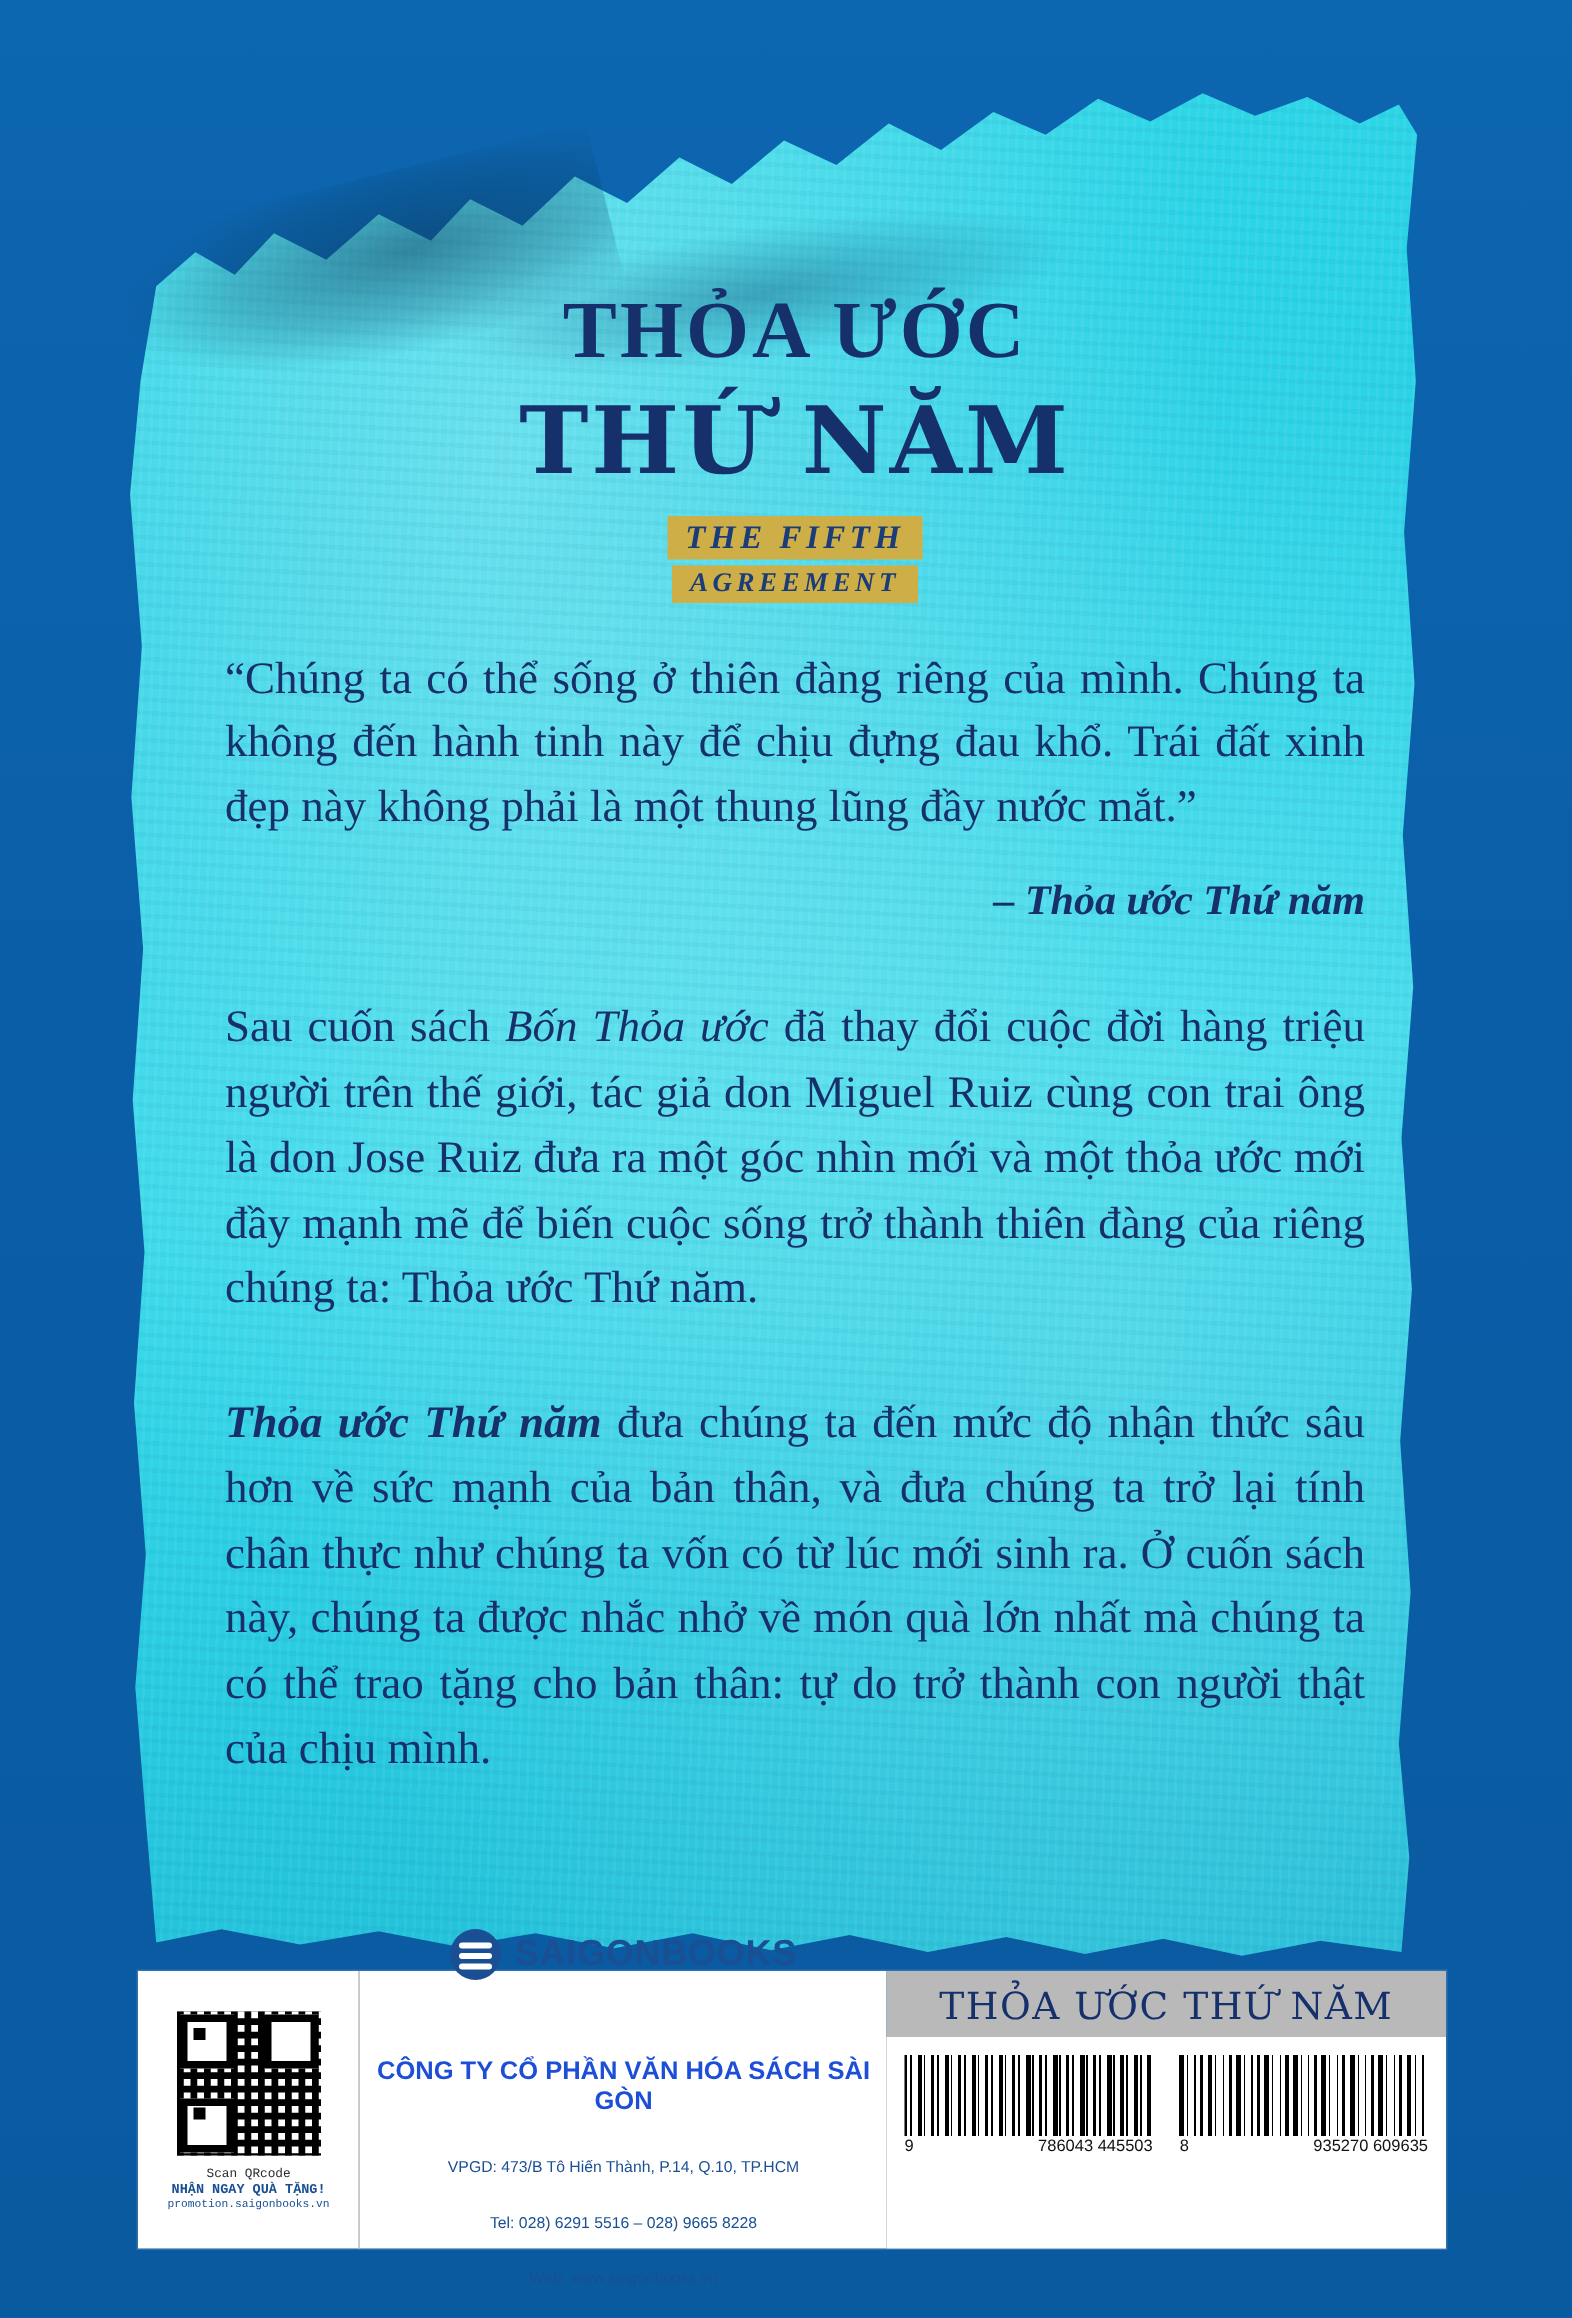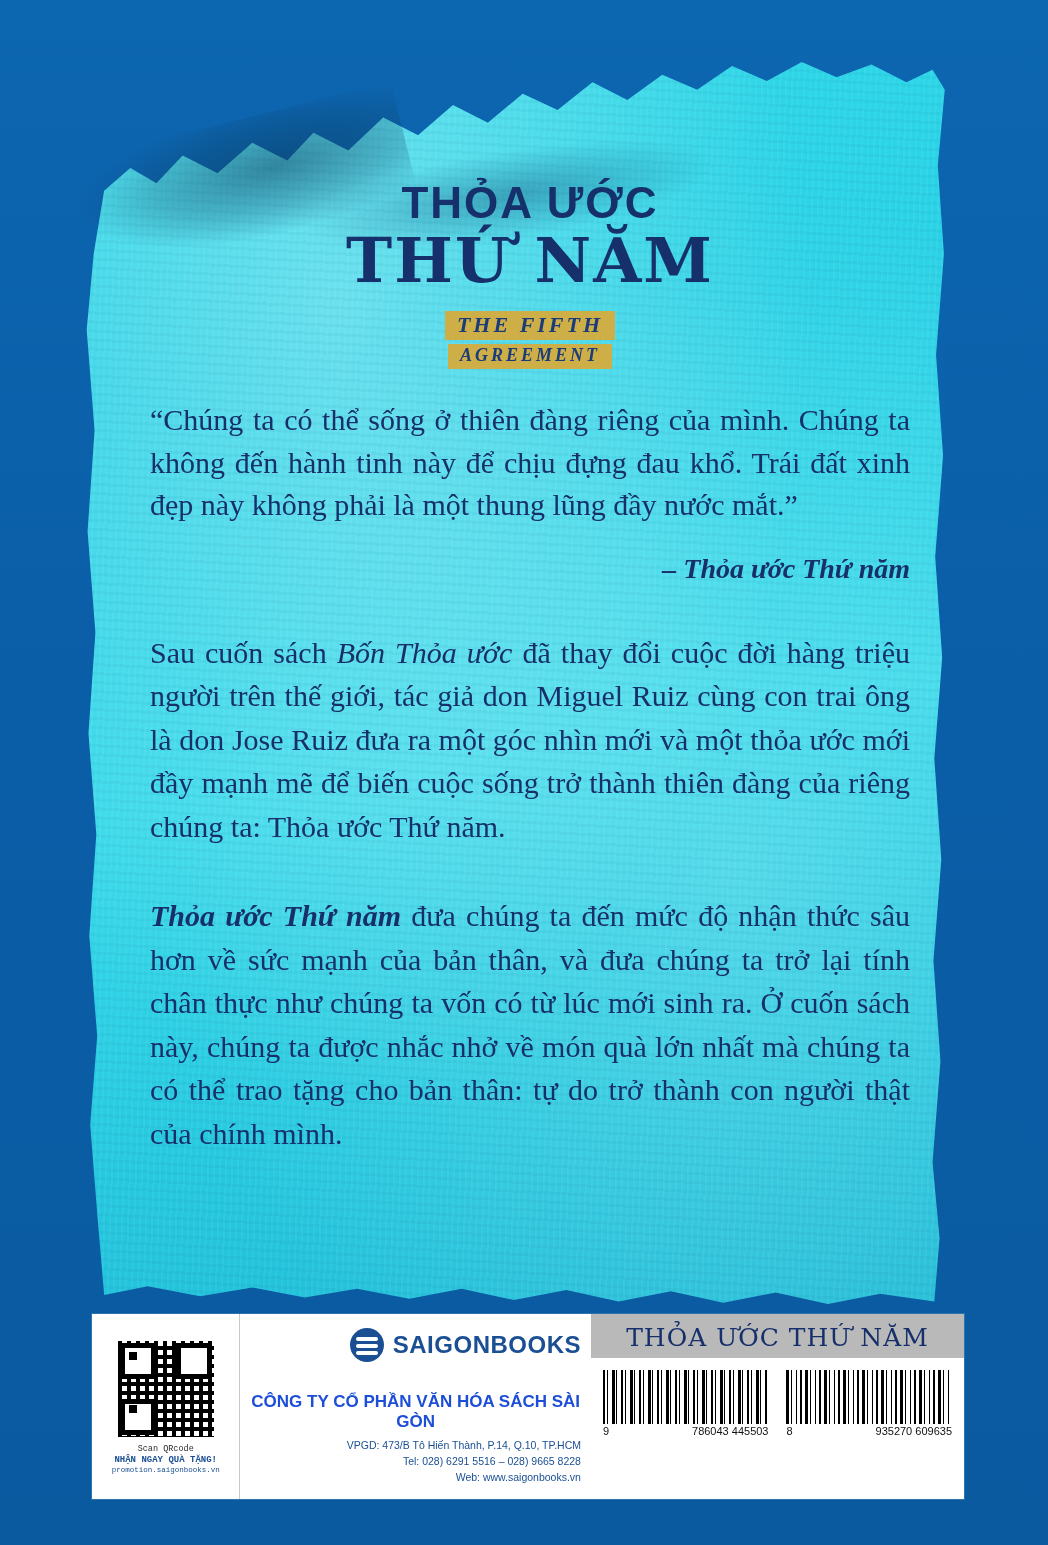--- a/index.html
+++ b/index.html
@@ -95,27 +95,27 @@
   .content {
     position: absolute;
     left: 150px;
     top: 180px;
     width: 760px;
   }
 
   .title-block { text-align: center; }
 
   .title-line1 {
-    font-family: Liberation Sans, sans-serif;
-    font-weight: 700;
-    font-size: 44px;
+    font-family: Liberation Serif, serif;
+    font-weight: 700;
+    font-size: 54px;
     letter-spacing: 2px;
     color: #16306b;
     line-height: 1.05;
-    margin: 0;
+    margin: 12px;
   }
   .title-line2 {
     font-family: "DejaVu Serif", serif;
     font-weight: 700;
     font-size: 62px;
     letter-spacing: 2px;
     color: #16306b;
     line-height: 1.08;
     margin: 2px 0 0 0;
   }
@@ -229,25 +229,26 @@
   .qr-cap1 { font-size: 8.5px; margin-top: 7px; color: #2b2b2b; }
   .qr-cap2 { font-size: 9px; font-weight: 700; color: #1a4f93; }
   .qr-cap3 { font-size: 7.5px; color: #1a4f93; }
 
   .pub-panel {
     flex: 1 1 auto;
     background: #ffffff;
     border-left: 1px solid #c9c9c9;
     display: flex;
     flex-direction: column;
-    align-items: flex-end;
+    align-items: center;
     justify-content: center;
     text-align: center;
     padding: 20px 10px;
     box-sizing: border-box;
+    gap: 21px;
   }
   .logo-row {
     display: flex;
     align-items: center;
     gap: 9px;
     margin-bottom: 6px;
   }
   .logo-mark {
     width: 34px; height: 34px;
     border-radius: 50%;
@@ -367,21 +368,21 @@
     </div>
 
     <div class="quote">“Chúng ta có thể sống ở thiên đàng riêng của mình. Chúng ta không đến hành tinh này để chịu đựng đau khổ. Trái đất xinh đẹp này không phải là một thung lũng đầy nước mắt.”</div>
     <div class="quote-attr">– Thỏa ước Thứ năm</div>
 
     <div class="para">
       <span>Sau cuốn sách </span><em>Bốn Thỏa ước</em><span> đã thay đổi cuộc đời hàng triệu người trên thế giới, tác giả don Miguel Ruiz cùng con trai ông là don Jose Ruiz đưa ra một góc nhìn mới và một thỏa ước mới đầy mạnh mẽ để biến cuộc sống trở thành thiên đàng của riêng chúng ta: Thỏa ước Thứ năm.</span>
     </div>
 
     <div class="para">
-      <b>Thỏa ước Thứ năm</b><span> đưa chúng ta đến mức độ nhận thức sâu hơn về sức mạnh của bản thân, và đưa chúng ta trở lại tính chân thực như chúng ta vốn có từ lúc mới sinh ra. Ở cuốn sách này, chúng ta được nhắc nhở về món quà lớn nhất mà chúng ta có thể trao tặng cho bản thân: tự do trở thành con người thật của chính mình.</span>
+      <b>Thỏa ước Thứ năm</b><span> đưa chúng ta đến mức độ nhận thức sâu hơn về sức mạnh của bản thân, và đưa chúng ta trở lại tính chân thực như chúng ta vốn có từ lúc mới sinh ra. Ở cuốn sách này, chúng ta được nhắc nhở về món quà lớn nhất mà chúng ta có thể trao tặng cho bản thân: tự do trở thành con người thật của chịu mình.</span>
     </div>
 
   </div>
 
   <div class="bottom">
 
     <div class="qr-panel">
       <div class="qr">
           <i></i>
           <u></u>

